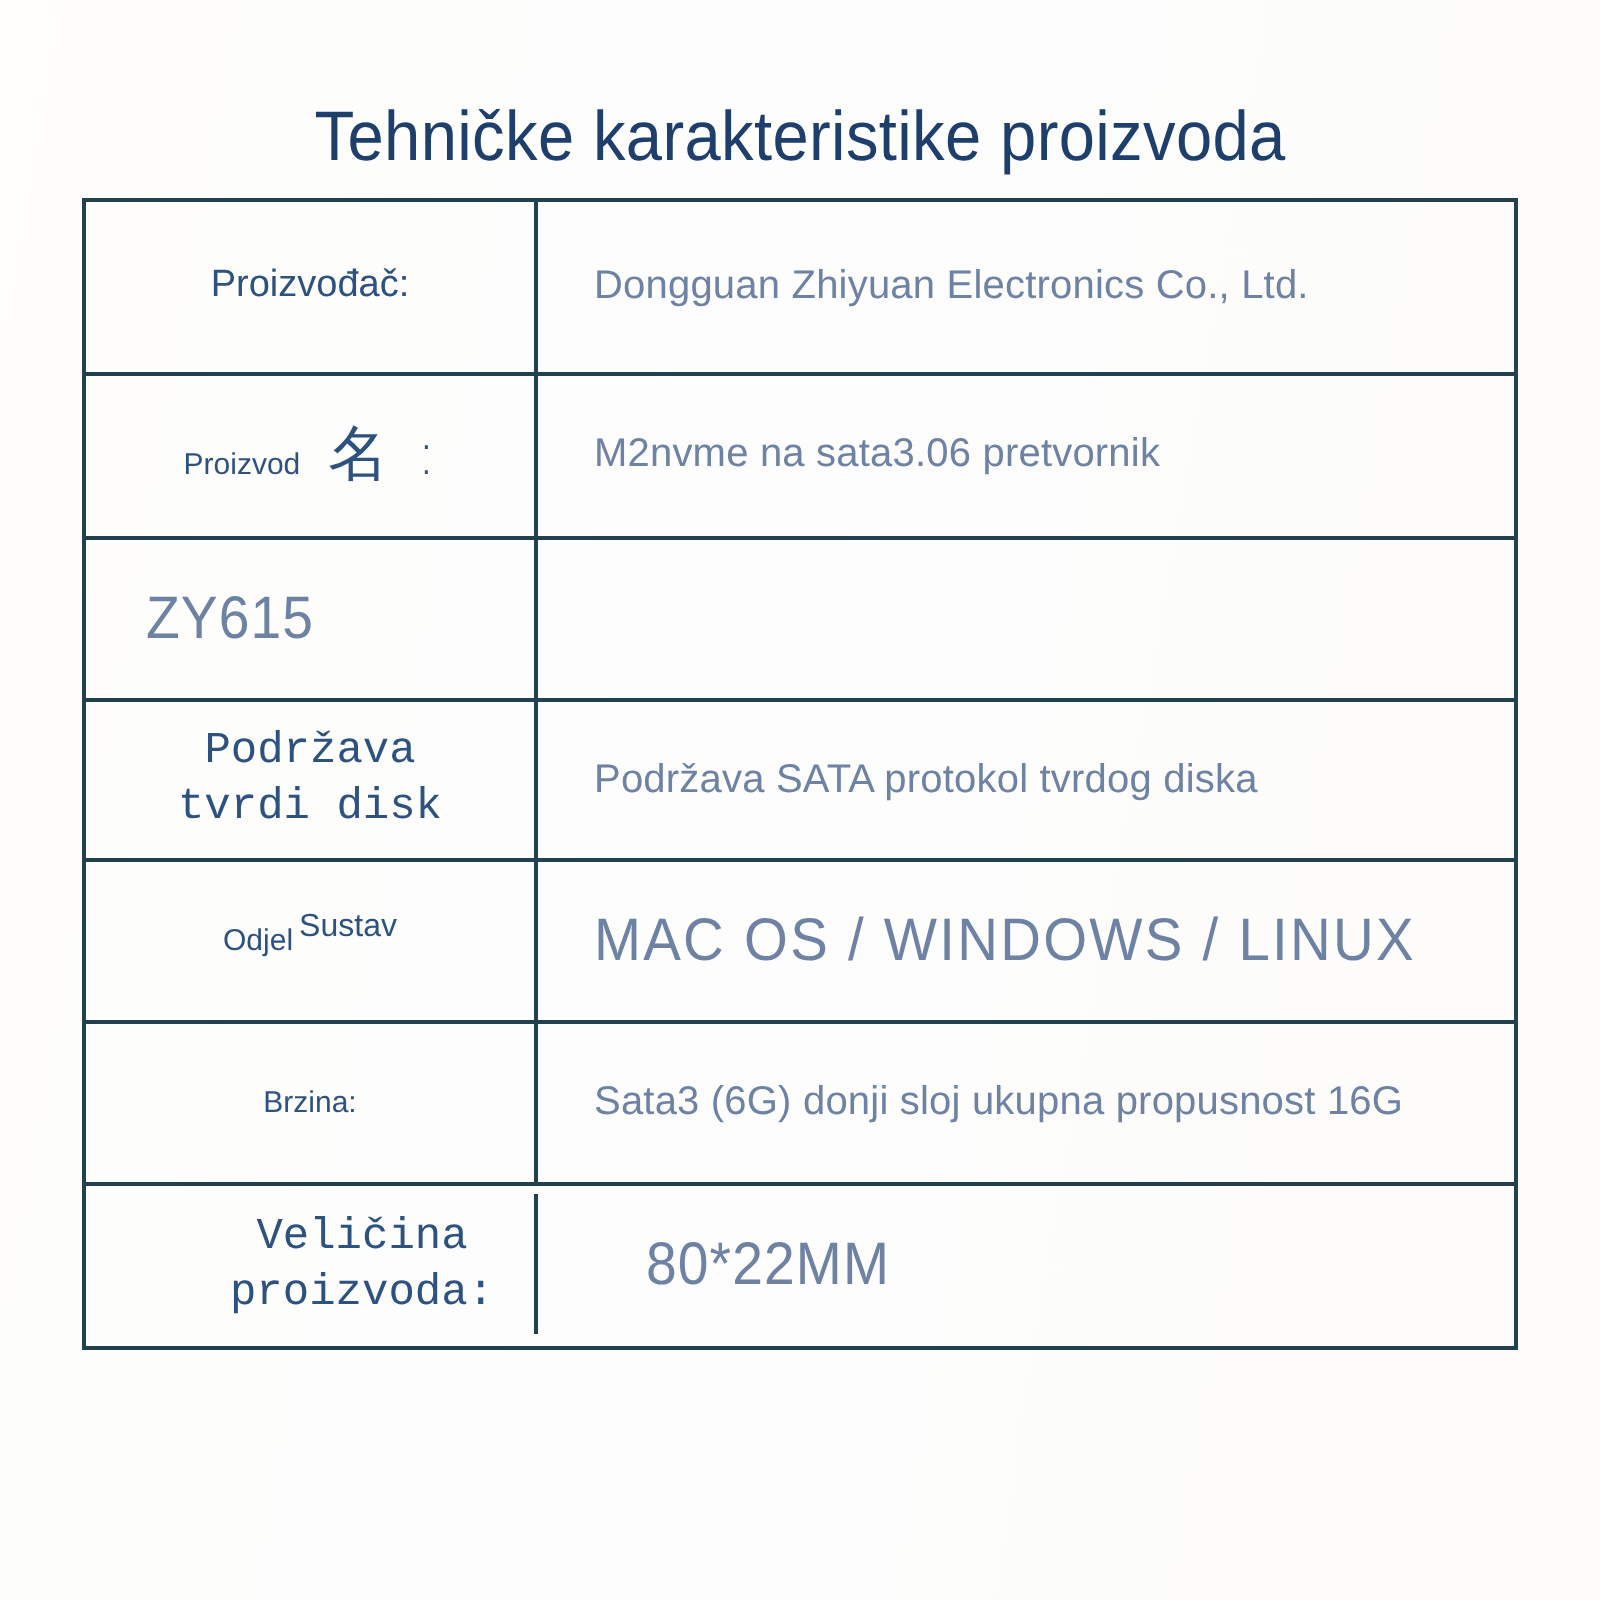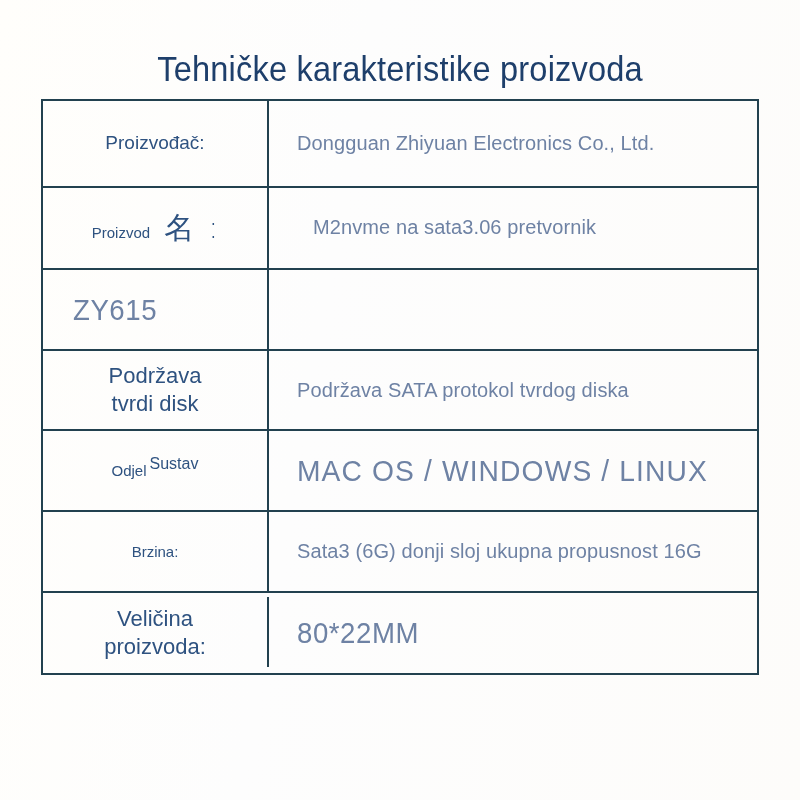--- a/index.html
+++ b/index.html
@@ -58,20 +58,21 @@
 
   .spec-row {
     display: flex;
     flex-direction: row;
     border-bottom: 2px solid #22414f;
     box-sizing: border-box;
     position: relative;
   }
   .spec-row:last-child {
     border-bottom: none;
+    padding-left: 26px;
   }
 
   .cell-label {
     width: 224px;
     flex: 0 0 224px;
     box-sizing: border-box;
     display: flex;
     align-items: center;
     justify-content: center;
     text-align: center;
@@ -99,21 +100,21 @@
     background: #22414f;
   }
   .spec-row.last .vdivider {
     top: 4px;
     bottom: 6px;
   }
 
   
   .lbl-md   { font-size: 19px; font-weight: 400; line-height: 1.3; }
   .lbl-sm   { font-size: 15px; font-weight: 400; line-height: 1.3; }
-  .lbl-lg   { font-size: 22px; font-weight: 400; line-height: 1.28; }
+  .lbl-lg   { font-size: 22px; font-weight: 400; line-height: 1.28; font-family: Liberation Mono, monospace; }
 
   
   .val-md   { font-size: 20px; font-weight: 400; letter-spacing: 0.1px; }
   .val-sm   { font-size: 20px; font-weight: 400; letter-spacing: 0.1px; }
   .val-big  { font-size: 30px; font-weight: 300; letter-spacing: 0.6px; transform: scaleX(0.92); transform-origin: left center;}
   .val-huge { font-size: 30px; font-weight: 300; letter-spacing: 1.2px; transform: scaleX(0.94); transform-origin: left center;}
 
   
   .mixed-label {
     display: inline-flex;
@@ -157,21 +158,21 @@
     <div class="spec-row" style="height:91px;">
       <div class="cell-label">
         <span class="lbl-md">Proizvođač:</span>
       </div>
       <div class="vdivider"></div>
       <div class="cell-value">
         <span class="val-md">Dongguan Zhiyuan Electronics Co., Ltd.</span>
       </div>
     </div>
 
-    <div class="spec-row" style="height:86px;gap:16px;">
+    <div class="spec-row" style="height:86px;">
       <div class="cell-label">
         <span class="mixed-label">
           <span class="lbl-sm">Proizvod</span>
           <span class="cjk-char">名</span>
             <span class="cjk-char">:</span>
         </span>
       </div>
       <div class="vdivider"></div>
       <div class="cell-value">
         <span class="val-md">M2nvme na sata3.06 pretvornik</span>

